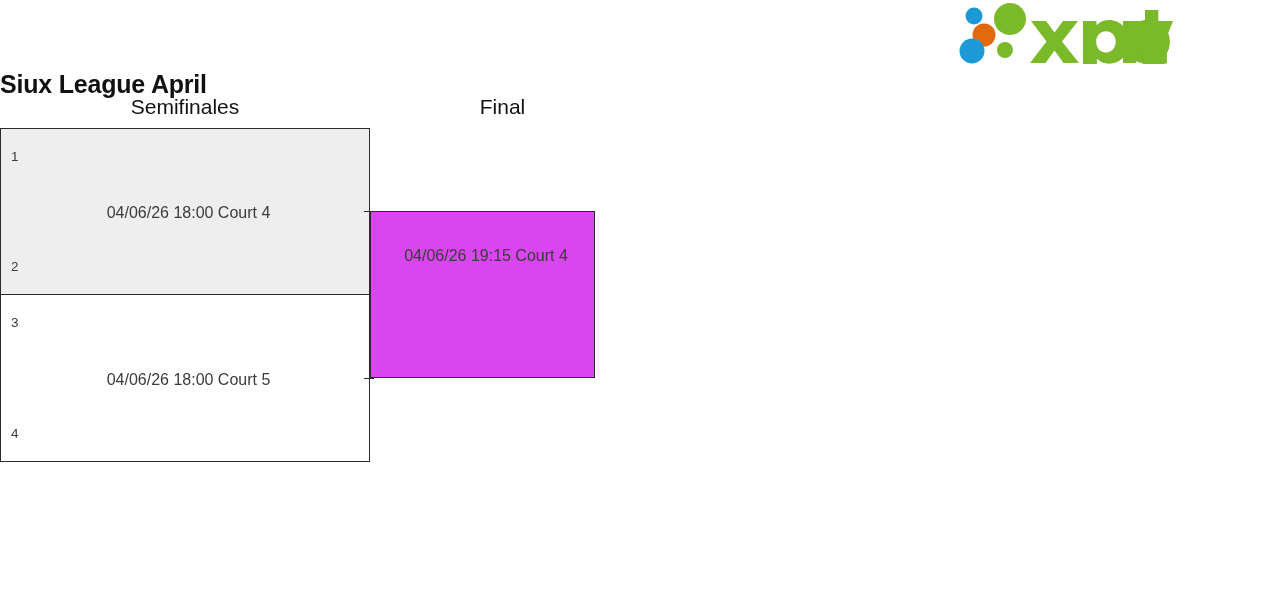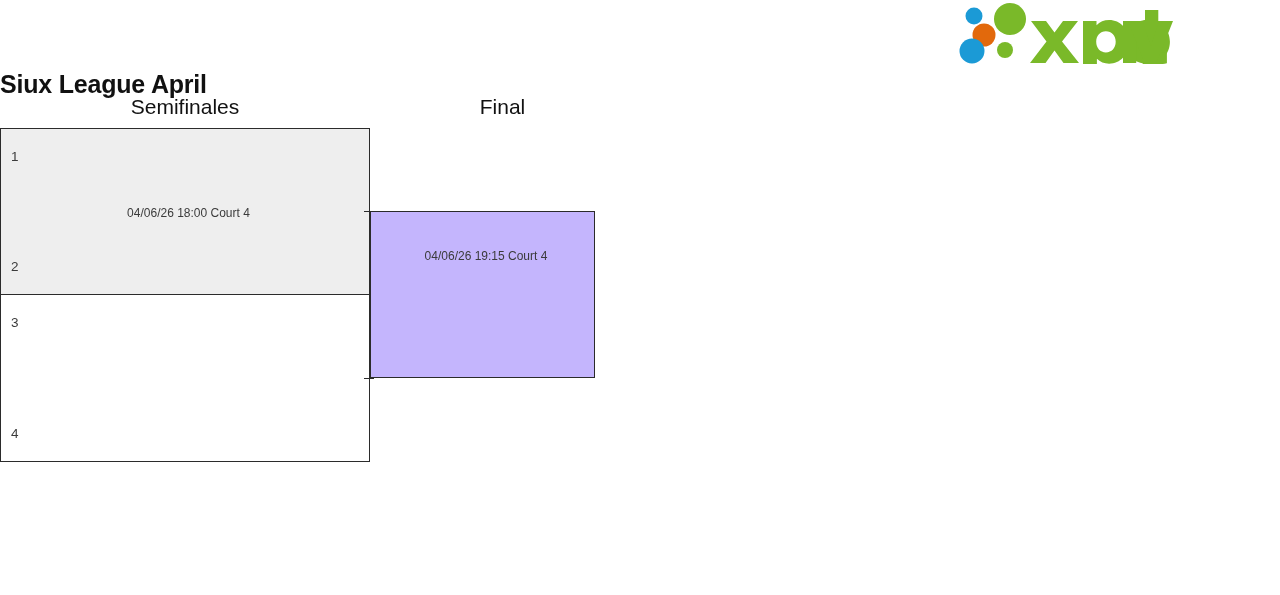--- a/index.html
+++ b/index.html
@@ -89,21 +89,21 @@
     line-height: 16px;
     white-space: nowrap;
   }
   .match-box .seed.seed-top { top: 20px; }
   .match-box .seed.seed-bottom { bottom: 19px; }
   .match-box .match-info {
     position: absolute;
     left: 0;
     right: 0;
     text-align: center;
-    font-size: 12px;
+    font-size: 16px;
     color: #3b3b3b;
     line-height: 18px;
     white-space: nowrap;
     margin-left: 7px;
   }
 
   #match-sf-1 {
     left: 0px;
     top: 128px;
     width: 370px;
@@ -119,21 +119,21 @@
     height: 168px;
     background: #ffffff;
   }
   #match-sf-2 .match-info { top: 76px; }
 
   #match-final-1 {
     left: 370px;
     top: 211px;
     width: 225px;
     height: 167px;
-    background: #c4b5fd;
+    background: #d946ef;
   }
   #match-final-1 .match-info { top: 35px; }
 
   
   .connector {
     position: absolute;
     background: #2b2b2b;
   }
   #connector-sf1-to-final {
     left: 364px;
@@ -188,20 +188,21 @@
 <div id="bracket">
 
   <div class="match-box" id="match-sf-1">
     <span class="seed seed-top">1</span>
     <span class="match-info">04/06/26 18:00 Court 4</span>
     <span class="seed seed-bottom">2</span>
   </div>
 
   <div class="match-box" id="match-sf-2">
     <span class="seed seed-top">3</span>
+    <span class="match-info">04/06/26 18:00 Court 5</span>
     <span class="seed seed-bottom">4</span>
   </div>
 
   <div class="match-box" id="match-final-1">
     <span class="match-info">04/06/26 19:15 Court 4</span>
   </div>
 
   <div class="connector" id="connector-sf1-to-final"></div>
   <div class="connector" id="connector-sf2-to-final"></div>
 

